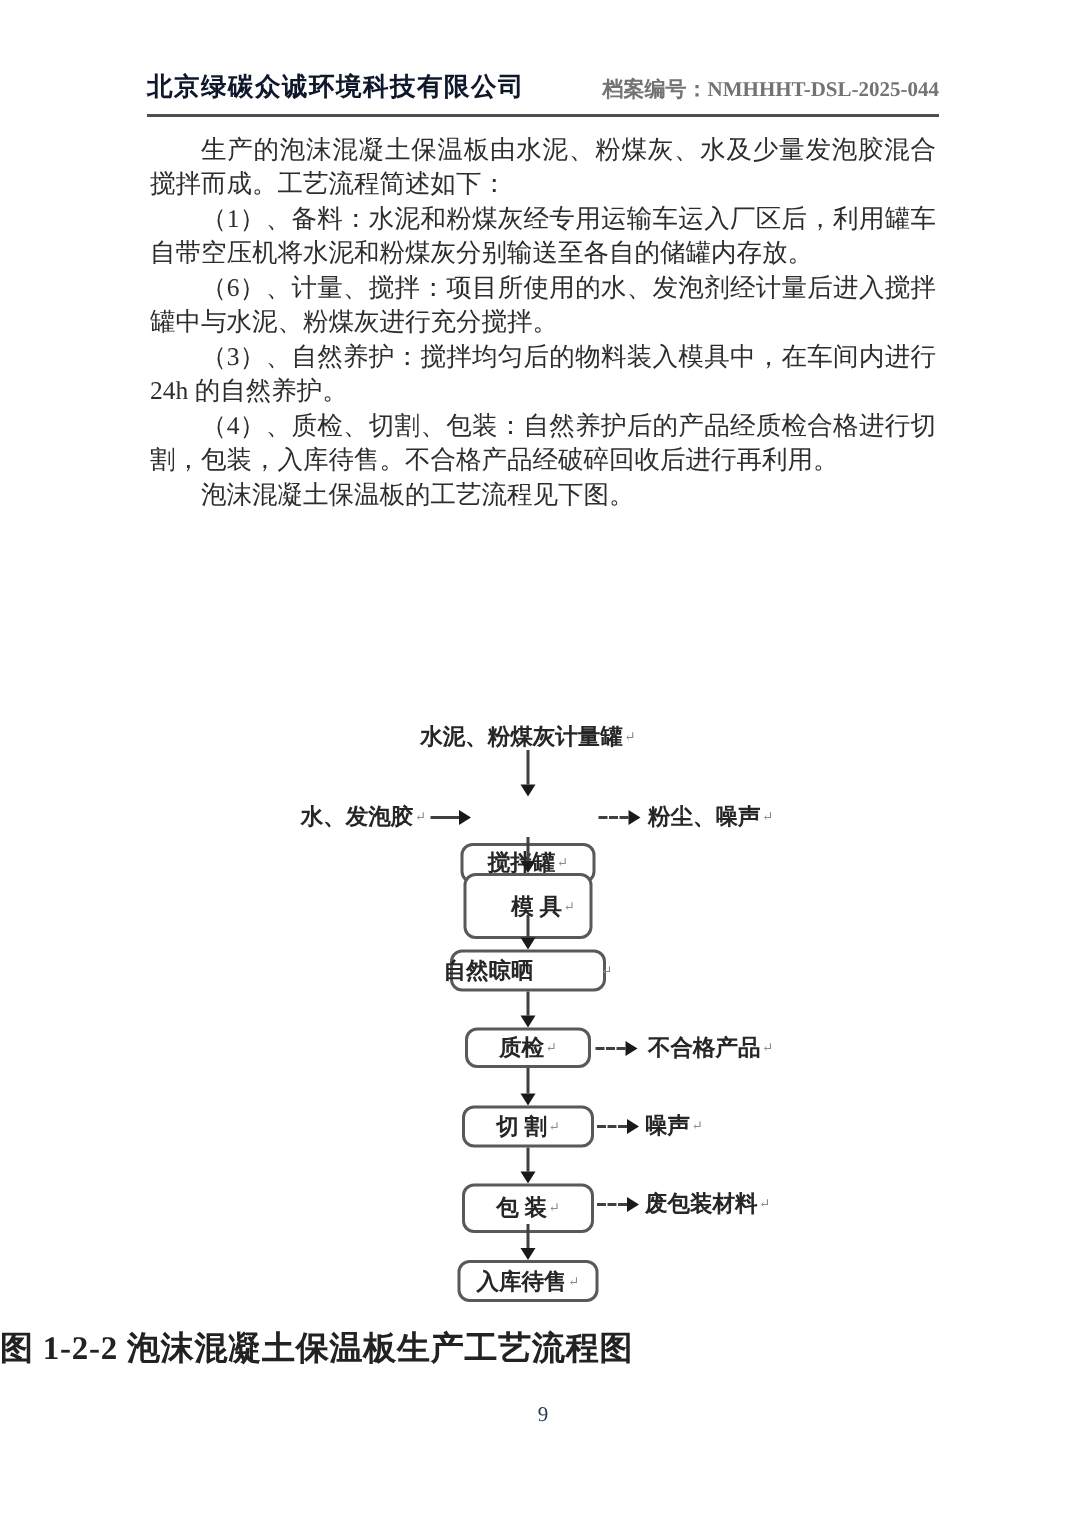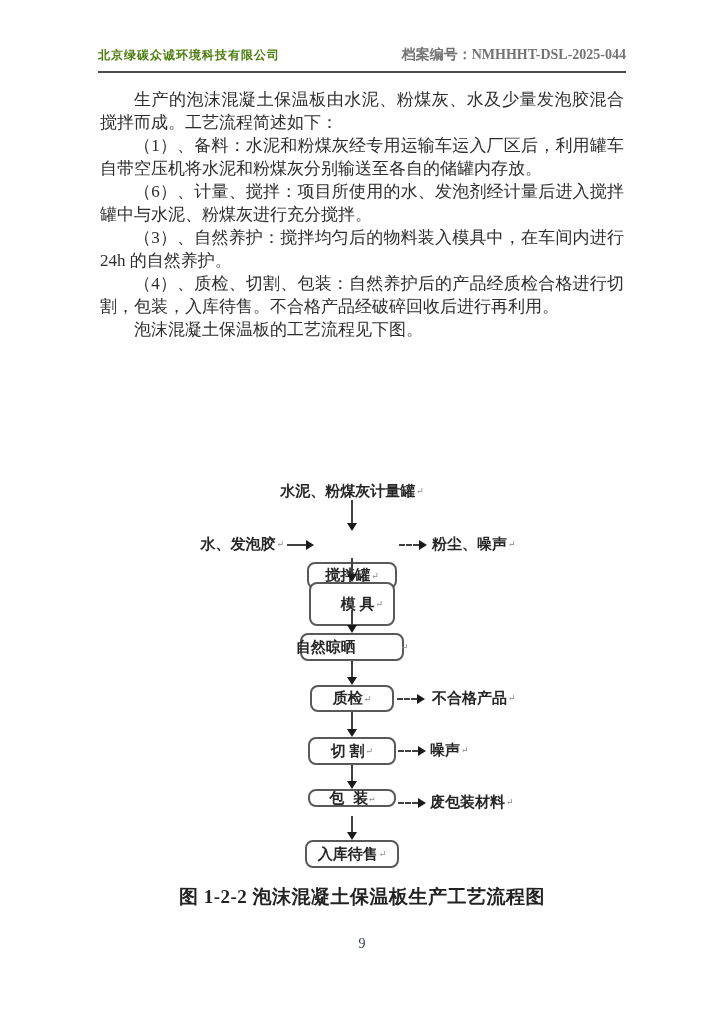--- a/index.html
+++ b/index.html
@@ -14,21 +14,21 @@
   }
 
   
   .header {
     position:absolute; top:46px; left:98px; width:528px;
     display:flex; justify-content:space-between; align-items:flex-end;
     padding-bottom:7px;
     border-bottom:2px solid #4d4d4d;
   }
   .header .company {
-    font-size:12px; font-weight:600; letter-spacing:1px; color:#4d7c0f;
+    font-size:17px; font-weight:600; letter-spacing:1px; color:#0f172a;
   }
   .header .archive {
     font-size:14px; font-weight:700; color:#737373;
   }
 
   
   .content {
     position:absolute; top:88px; left:100px; width:524px;
     font-size:17px; line-height:23px; text-align:justify; color:#2d2d2d;
   }
@@ -44,21 +44,21 @@
   .fbox {
     position:absolute;
     border:2px solid #595959; border-radius:8px; background:#ffffff;
     display:flex; align-items:center; justify-content:center;
   }
   .b1 { left:307px; top:51px;  width:90px;  height:27px;margin-top:31px; }
   .b2 { left:309px; top:102px; width:86px;  height:44px;padding-left:20px; }
   .b3 { left:300px; top:153px; width:104px; height:28px;gap:44px; }
   .b4 { left:310px; top:205px; width:84px;  height:27px; }
   .b5 { left:308px; top:257px; width:88px;  height:28px;text-align:center; }
-  .b6 { left:308px; top:309px; width:88px;  height:18px;font-family:Liberation Mono, monospace; }
+  .b6 { left:308px; top:309px; width:88px;  height:33px; }
   .b7 { left:305px; top:360px; width:94px;  height:28px; }
 
   .varrow {
     position:absolute; left:347px; width:10px;
     display:flex; flex-direction:column; align-items:center;
   }
   .varrow .vline { flex:1; width:2px; background:#404040; }
   .varrow .vhead {
     width:0; height:0;
     border-left:5px solid transparent; border-right:5px solid transparent;
@@ -90,21 +90,21 @@
 
   .side-label { position:absolute; }
   .e1 { left:432px; top:55px; }
   .e2 { left:432px; top:209px; }
   .e3 { left:430px; top:261px; }
   .e4 { left:430px; top:313px; }
 
   
   .caption {
     position:absolute; top:884px; left:0; width:724px;
-    text-align:center; font-size:19px; font-weight:700; color:#222222;
+    font-size:22px; font-weight:700; color:#222222;
     letter-spacing:0.5px;
   }
   .page-number {
     position:absolute; top:936px; left:0; width:724px;
     text-align:center; font-size:14px; color:#2e3a54;
   }
 </style>
 </head>
 <body>
 

